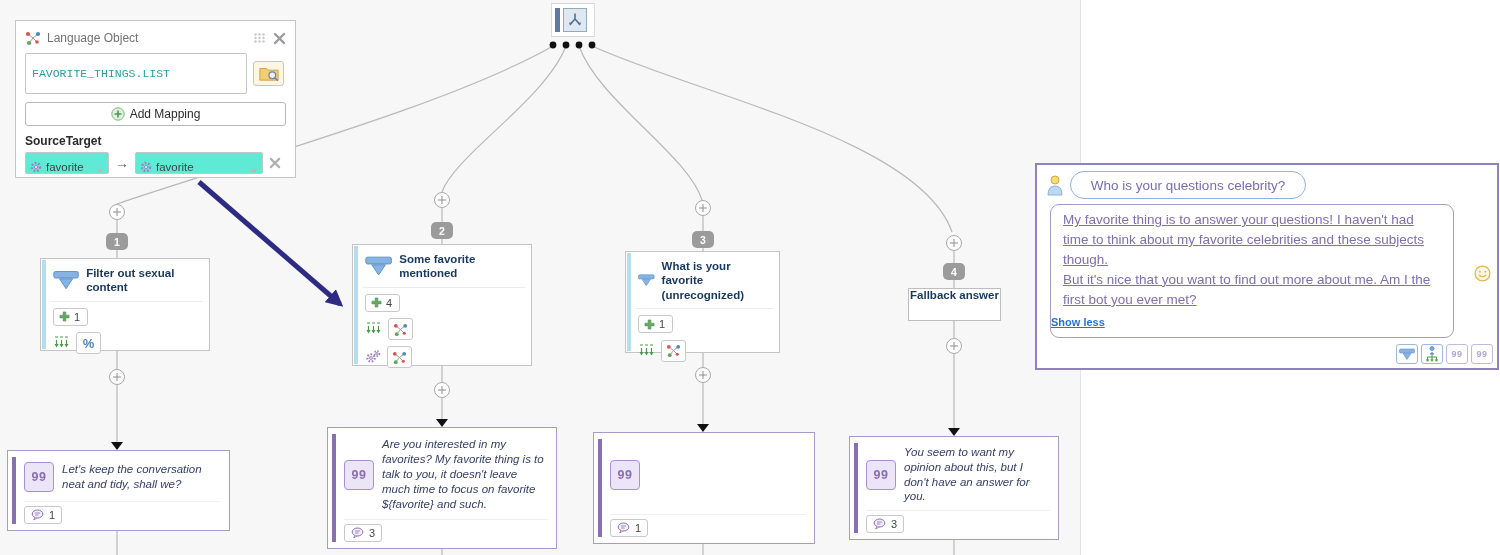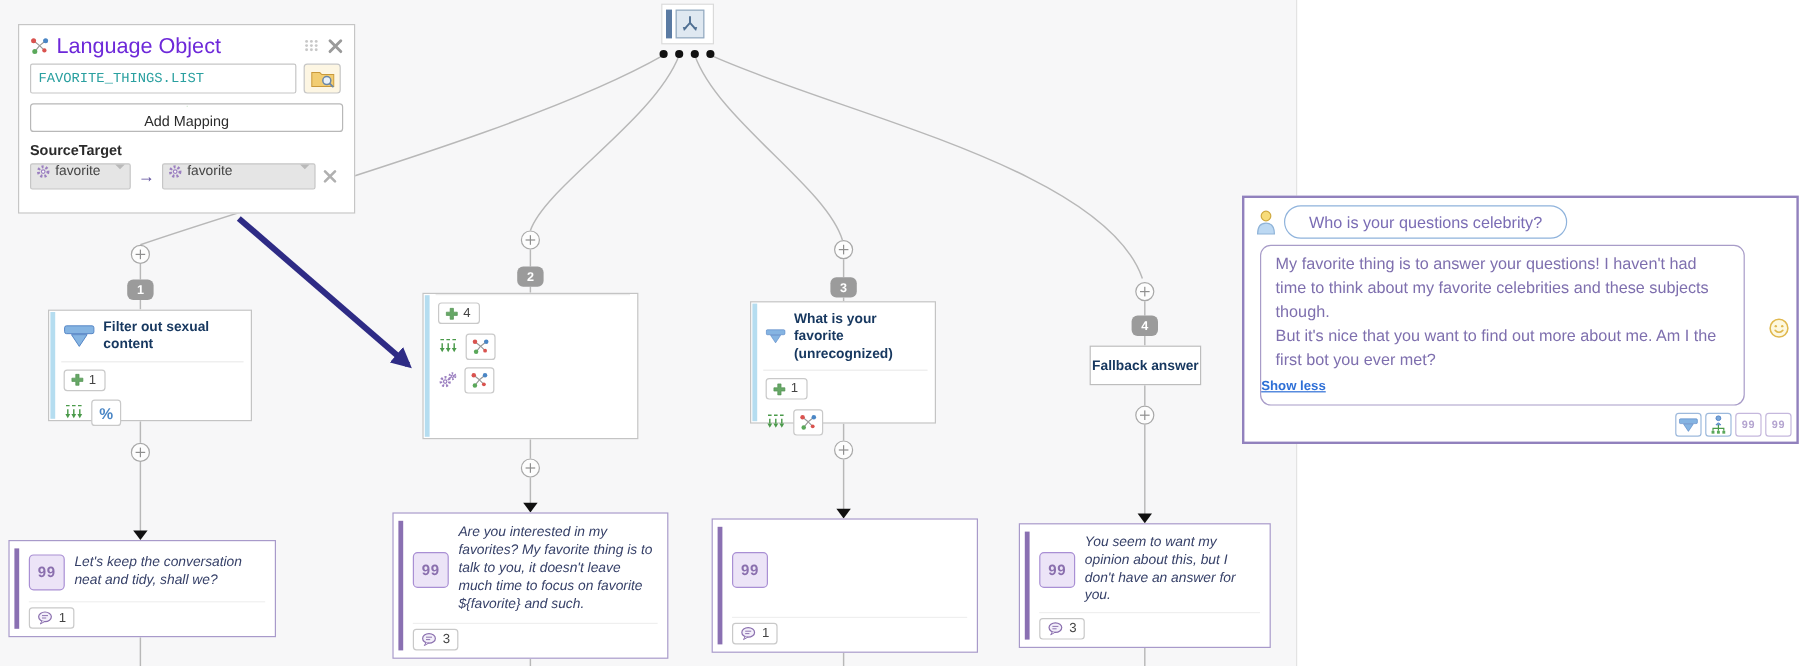--- a/index.html
+++ b/index.html
@@ -37,70 +37,70 @@
   .tnode .stripe{position:absolute;left:1px;top:1px;bottom:1px;width:4px;background:#b5ddf0;}
   .trow{display:flex;align-items:center;gap:7px;padding:7px 7px 6px 12px;}
   .ttitle{font-size:11.5px;font-weight:bold;color:#16375f;line-height:1.25;}
   .tsep{border-top:1px solid #ececec;margin:0 6px 0 10px;}
   .mbadge{display:inline-flex;align-items:center;gap:4px;border:1px solid #c9c9c9;border-radius:3px;
           padding:2px 7px 2px 5px;background:#fff;font-size:11px;color:#444;margin:6px 0 0 12px;}
   .irow{display:flex;align-items:center;gap:6px;margin:6px 0 0 12px;}
   .ibox{width:25px;height:22px;border:1px solid #c9c9c9;border-radius:3px;display:flex;
         align-items:center;justify-content:center;background:#fff;box-sizing:border-box;}
   .pct{font-size:13px;font-weight:bold;color:#4a86c5;}
-  .fnode{position:absolute;background:#fff;border:1px solid #bdbdbd;display:flex;align-items:center;
+  .fnode{position:absolute;background:#fff;border:1px solid #bdbdbd;display:flex;align-items:flex-start;
          justify-content:center;font-weight:bold;color:#16375f;font-size:11.5px;z-index:2;box-sizing:border-box;}
 
   
   .anode{position:absolute;background:#fff;border:1px solid #a89aca;box-sizing:border-box;
          z-index:2;display:flex;flex-direction:column;}
   .anode .pstripe{position:absolute;left:4px;top:6px;bottom:6px;width:4px;background:#8a70b2;}
   .abody{flex:1;display:flex;align-items:center;gap:8px;padding:6px 8px 2px 16px;}
   .qicon{flex:none;width:28px;height:28px;border:1px solid #a98fd4;border-radius:4px;
          background:#ece4f7;color:#8a6fae;font-weight:bold;font-size:12.5px;display:flex;
          align-items:center;justify-content:center;letter-spacing:.5px;}
   .atext{font-size:11.5px;font-style:italic;color:#364068;line-height:1.3;}
   .asep{border-top:1px solid #efefef;margin:2px 8px 0 16px;}
   .cbadge{display:inline-flex;align-items:center;gap:4px;border:1px solid #c9c9c9;border-radius:3px;
           padding:2px 6px;background:#fff;font-size:11px;color:#444;margin:4px 0 6px 16px;align-self:flex-start;}
 
   
   .lopanel{position:absolute;left:15px;top:20px;width:281px;height:158px;background:#fff;
            border:1px solid #c6c6c6;box-sizing:border-box;z-index:3;padding:5px 9px 8px;}
   .lop-head{display:flex;align-items:center;gap:6px;height:24px;}
-  .lop-title{font-size:18px;color:#6d28d9;flex:1;}
+  .lop-title{font-size:12px;color:#737373;flex:1;}
   .lop-inprow{display:flex;align-items:center;gap:6px;margin-top:3px;}
-  .lop-input{width:222px;height:25px;box-sizing:border-box;border:1px solid #c6c6c6;border-radius:2px;
+  .lop-input{width:222px;height:41px;box-sizing:border-box;border:1px solid #c6c6c6;border-radius:2px;
            font-family:"Liberation Mono","DejaVu Sans Mono",monospace;font-size:11.5px;color:#2aa0a0;
            padding:2px 6px;outline:none;}
   .lop-folder{width:31px;height:25px;border:1px solid #c6c6c6;border-radius:3px;background:#fdf6e3;
            display:flex;align-items:center;justify-content:center;padding:0;}
   .lop-addmap{margin-top:8px;width:100%;height:24px;border:1px solid #b8b8b8;border-radius:3px;
            background:#fff;display:flex;align-items:center;justify-content:center;gap:5px;
-           font-family:inherit;font-size:12px;color:#2b2b2b;flex-direction:column;}
+           font-family:inherit;font-size:12px;color:#2b2b2b;}
   .lop-labels{display:flex;margin-top:8px;font-size:12px;font-weight:bold;color:#2b2b2b;}
   .lop-labels .t2{}
   .lop-maprow{display:flex;align-items:center;gap:6px;margin-top:4px;}
-  .sel{height:22px;border:1px solid #c6c6c6;border-radius:2px;background:#e5e5e5;display:flex;
-       align-items:flex-start;gap:4px;padding:0 4px;box-sizing:border-box;font-size:11.5px;color:#444;}
+  .sel{height:22px;border:1px solid #c6c6c6;border-radius:2px;background:#5eead4;display:flex;
+       align-items:flex-end;gap:4px;padding:0 4px;box-sizing:border-box;font-size:11.5px;color:#444;}
   .sel .chev{width:0;height:0;border-left:4px solid transparent;border-right:4px solid transparent;
        border-top:4px solid #b9b9b9;margin-left:auto;}
   .sel.sm{width:84px;}  .sel.lg{width:128px;}
   .maparrow{color:#5a4a9a;font-size:14px;font-weight:bold;}
 
   
   .chat{position:absolute;left:1035px;top:163px;width:464px;height:207px;background:#fff;
         border:2px solid #9181bd;box-sizing:border-box;z-index:2;}
   .chat-row1{position:absolute;left:9px;top:6px;display:flex;align-items:center;gap:6px;}
   .qpill{width:234px;height:26px;border:1.5px solid #8fb3dc;border-radius:14px;display:flex;
         align-items:center;justify-content:center;font-size:13.5px;color:#7a6cb4;background:#fff;}
   .abubble{position:absolute;left:13px;top:39px;width:404px;height:134px;border:1.5px solid #a89cc8;
         border-radius:9px;box-sizing:border-box;padding:5px 12px;font-size:13.5px;color:#7e6fae;
         line-height:1.48;}
-  .abubble p{margin:0;}
+  .abubble p{margin:0;text-decoration:underline;}
   .showless{position:absolute;left:0;bottom:7px;color:#2e6fd6;font-size:11px;font-weight:bold;
         text-decoration:underline;cursor:pointer;}
   .smiley{position:absolute;right:6px;top:100px;}
   .chat-icons{position:absolute;right:4px;bottom:4px;display:flex;gap:3px;}
   .cibtn{width:22px;height:20px;border-radius:3px;background:#fff;display:flex;align-items:center;
         justify-content:center;padding:0;box-sizing:border-box;}
   .cibtn.blue{border:1px solid #9db9dc;}
   .cibtn.purp{border:1px solid #c5b8dd;color:#b3a3cf;font-size:9px;font-weight:bold;letter-spacing:.5px;}
 </style>
 </head>
@@ -185,20 +185,27 @@
           </g>
       </svg>
       <span class="ibox">
         <span class="pct">%</span>
       </span>
     </div>
   </div>
 
   <div class="tnode" style="left:352px;top:244px;width:180px;height:122px">
     <div class="stripe"></div>
+    <div class="trow">
+      <svg width="30" height="23" viewBox="0 0 32 26">
+        <rect x="1" y="2" width="30" height="8" rx="2" fill="#85b4e2" stroke="#5585c5"></rect>
+        <polygon points="8,11 24,11 16,23" fill="#85b4e2" stroke="#5585c5"></polygon>
+      </svg>
+      <span class="ttitle">Some favorite mentioned</span>
+    </div>
     <div class="tsep"></div>
     <span class="mbadge">
       <svg width="11" height="11" viewBox="0 0 12 12">
         <path d="M4.5 1h3v3.5H11v3H7.5V11h-3V7.5H1v-3h3.5z" fill="#67a867" stroke="#4e8f4e" stroke-width=".6"></path>
         </svg>
       <span>4</span>
     </span>
     <div class="irow">
       <svg width="17" height="14" viewBox="0 0 17 14">
         <g stroke="#4a9a4a" stroke-width="1.2">

